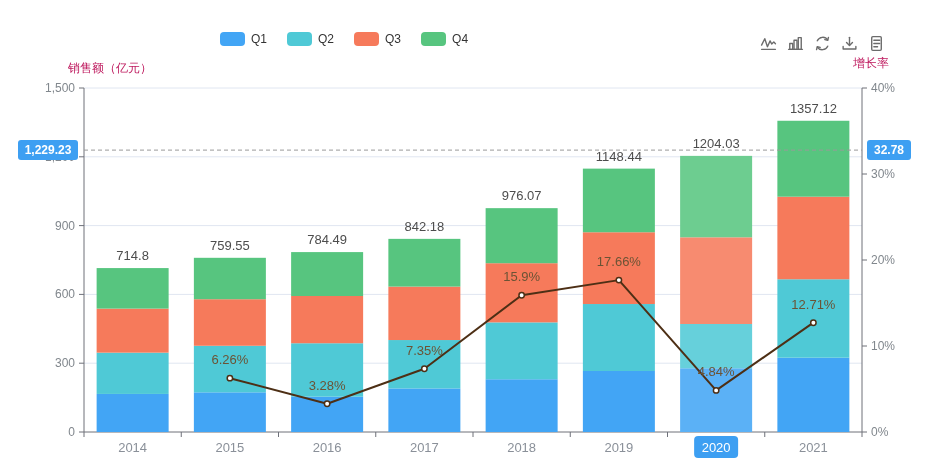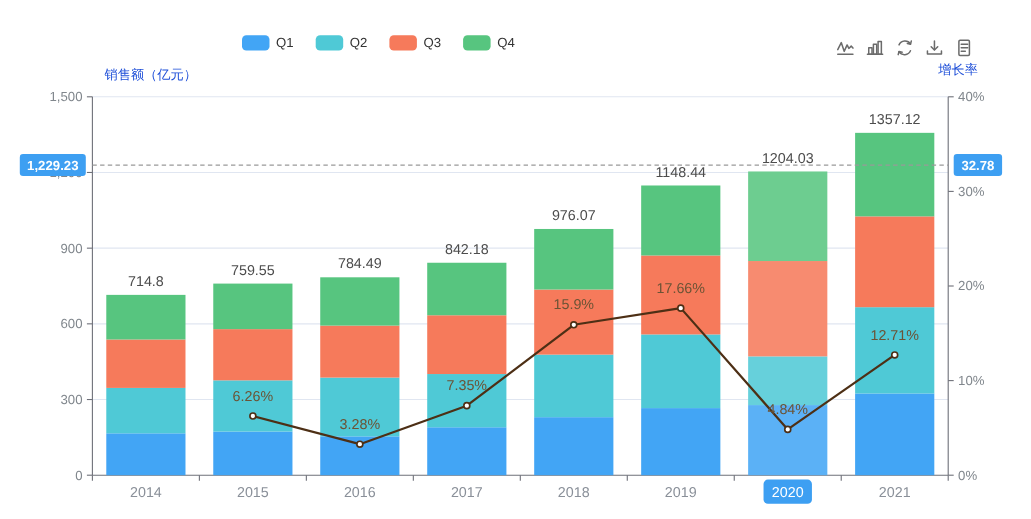--- a/index.html
+++ b/index.html
@@ -7,21 +7,21 @@
     position:relative;width:937px;height:472px;background:#fff;overflow:hidden;
     font-family:"Liberation Sans","DejaVu Sans",sans-serif;
   }
   .legend{position:absolute;left:220px;top:32px;display:flex;gap:20px;align-items:center;z-index:3;}
   .li{display:flex;align-items:center;gap:6px;cursor:pointer;}
   .sw{width:25px;height:14px;border-radius:4px;display:inline-block;}
   .lt{font-size:12px;color:#333;line-height:14px;}
   .toolbox{position:absolute;top:35px;right:52px;display:flex;gap:10px;z-index:3;}
   .tool{width:17px;height:17px;display:inline-block;cursor:pointer;}
   .tool svg{width:17px;height:17px;stroke:#6b6b6b;fill:none;stroke-width:1.3;stroke-linecap:round;stroke-linejoin:round;}
-  .axis-name{position:absolute;font-size:12px;color:#1d4ed8;z-index:2;margin-left:27px;}
+  .axis-name{position:absolute;font-size:12px;color:#be185d;z-index:2;}
   .axis-name.left{left:68px;top:60px;}
   .axis-name.right{right:48px;top:55px;}
   #plot{position:absolute;left:0;top:0;}
   #plot text{font-family:"Liberation Sans","DejaVu Sans",sans-serif;}
 </style>
 </head>
 <body>
 
 <div class="stage">
   <div class="legend" id="legend">

